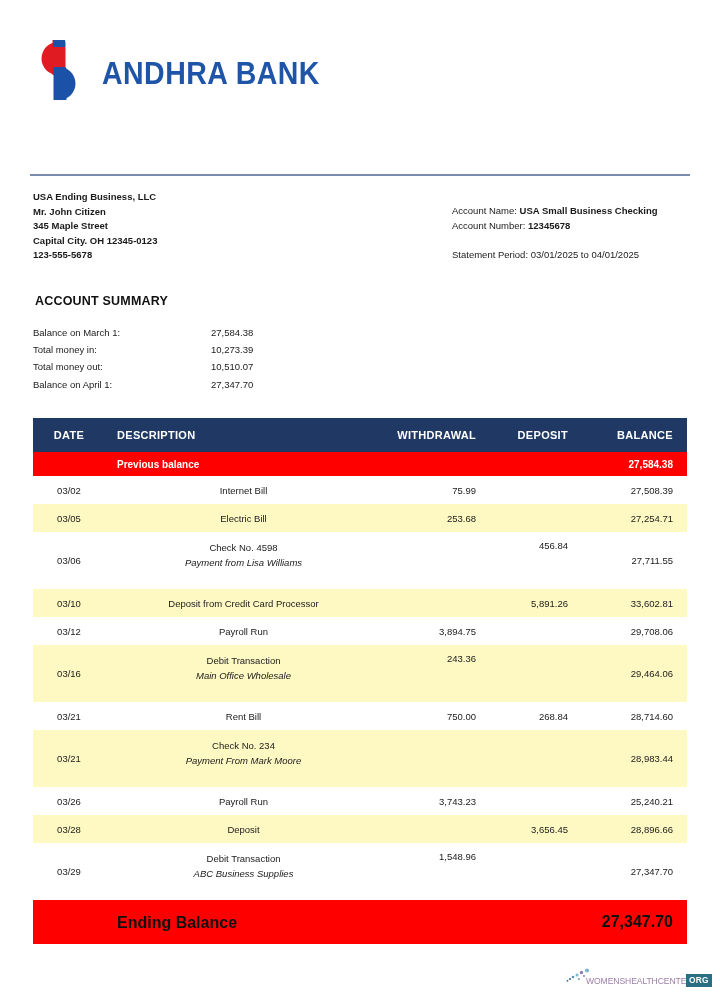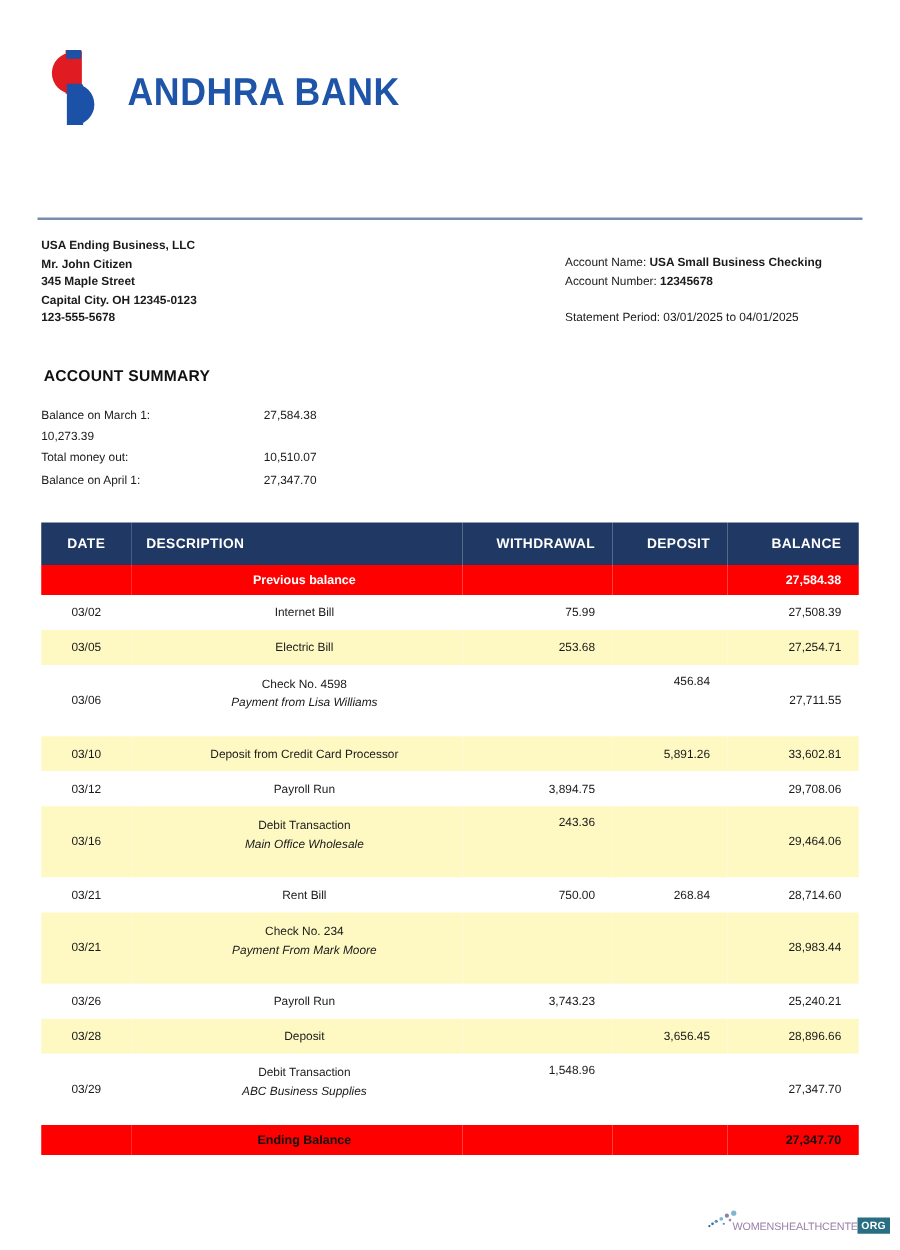--- a/index.html
+++ b/index.html
@@ -146,25 +146,25 @@
     background: #FF0000;
     color: #ffffff;
     font-weight: bold;
     font-size: 10px;
     height: 24px;
   }
   tr.row-end td {
     background: #FF0000;
     color: #111111;
     font-weight: bold;
-    font-size: 10px;
-    height: 24px;
+    font-size: 16px;
+    height: 44px;
   }
   tr.row-prev .c-desc,
-  tr.row-end .c-desc { text-align: center; padding-left: 12px; }
+  tr.row-end .c-desc { text-align: left; padding-left: 12px; }
   tr.row-prev .c-bal,
   tr.row-end  .c-bal { text-align: right; padding-right: 14px; }
 
   tr.band-white td { background: #FFFFFF; }
   tr.band-pink  td { background: #fef9c3; }
 
   tr.txn-row td {
     font-size: 9.5px;
     color: #1a1a1a;
     height: 28px;
@@ -254,20 +254,21 @@
     <div class="period">Statement Period: 03/01/2025 to 04/01/2025</div>
   </div>
 
   <div class="summary-title">ACCOUNT SUMMARY</div>
   <div class="summary-table">
     <div class="summary-row">
       <span class="summary-label">Balance on March 1:</span>
       <span class="summary-value">27,584.38</span>
     </div>
     <div class="summary-row">
+      <span class="summary-label">Total money in:</span>
       <span class="summary-value">10,273.39</span>
     </div>
     <div class="summary-row">
       <span class="summary-label">Total money out:</span>
       <span class="summary-value">10,510.07</span>
     </div>
     <div class="summary-row">
       <span class="summary-label">Balance on April 1:</span>
       <span class="summary-value">27,347.70</span>
     </div>

